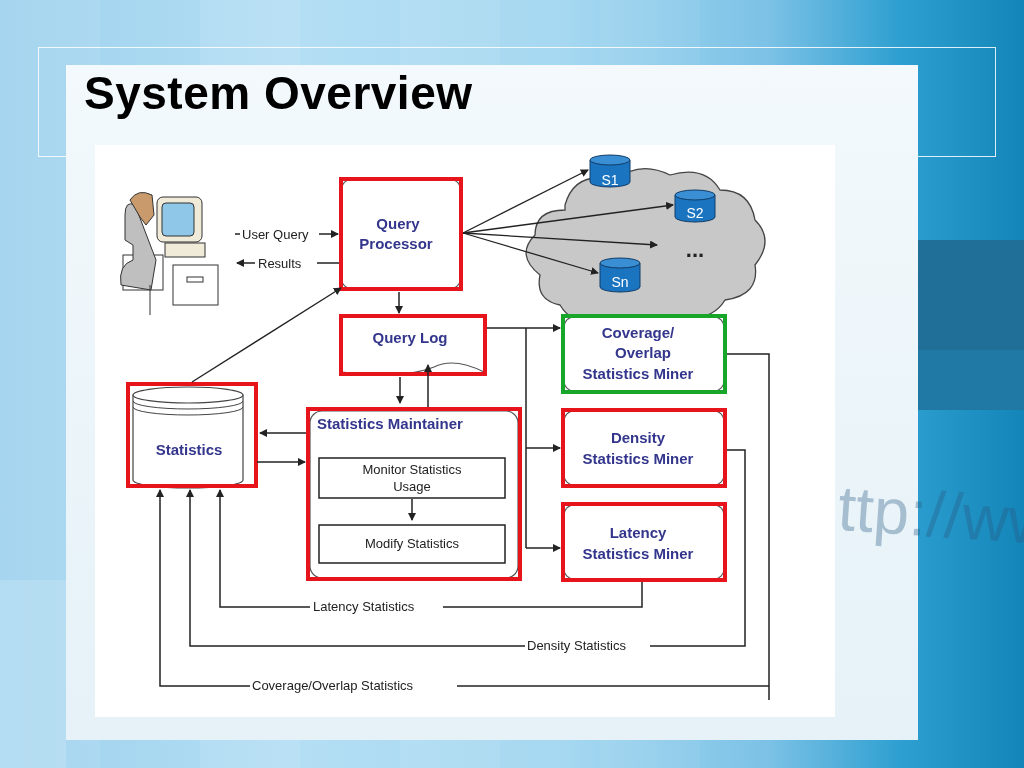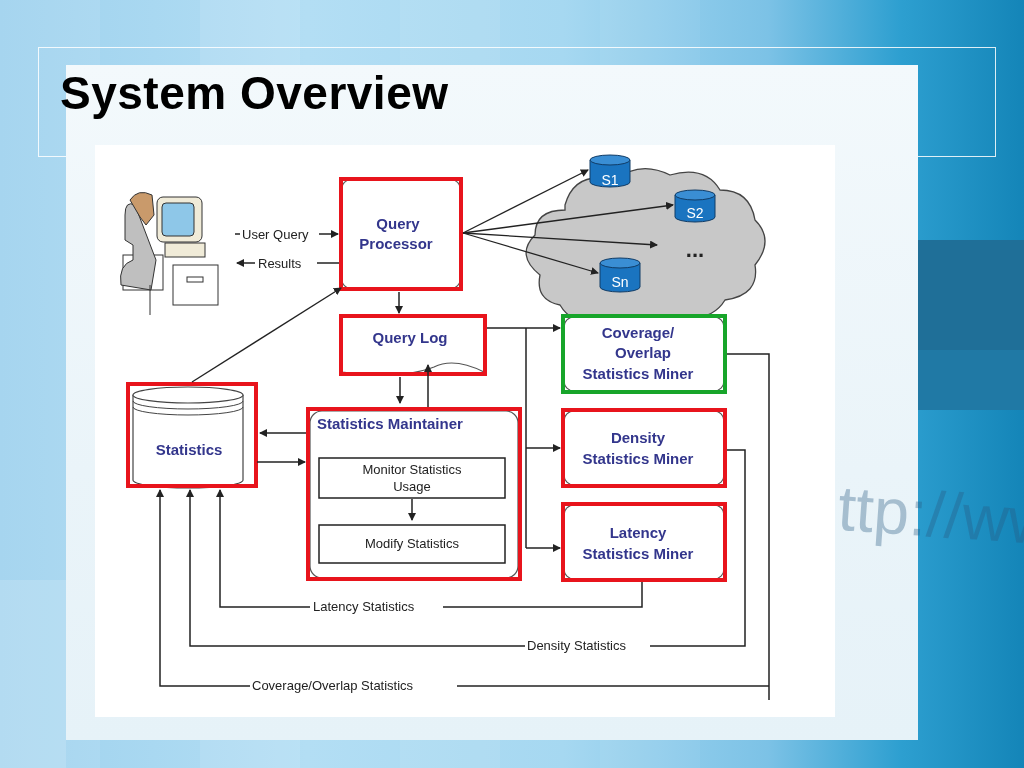--- a/index.html
+++ b/index.html
@@ -12,21 +12,21 @@
   .tile { position: absolute; }
   .frame-line {
     position: absolute; left: 38px; top: 47px; width: 958px; height: 110px;
     border: 1px solid rgba(255,255,255,0.85); box-sizing: border-box;
   }
   .content-panel {
     position: absolute; left: 66px; top: 65px; width: 852px; height: 675px;
     background: linear-gradient(180deg, #f3f9fc 0%, #eaf4f9 60%, #e6f2f8 100%);
   }
   .title {
-    position: absolute; left: 60px; top: 66px;
+    position: absolute; left: 84px; top: 66px;
     font-family: "Liberation Sans", sans-serif; font-weight: bold;
     font-size: 46px; color: #000; letter-spacing: 0.5px;
   }
   .diagram-panel {
     position: absolute; left: 95px; top: 145px; width: 740px; height: 572px;
     background: #ffffff;
   }
   svg.diagram { position: absolute; left: 0; top: 0; }
   .lbl { font-family: "Liberation Sans", sans-serif; }
   .blue-lbl { fill: #33368c; font-weight: bold; font-size: 15px; }

